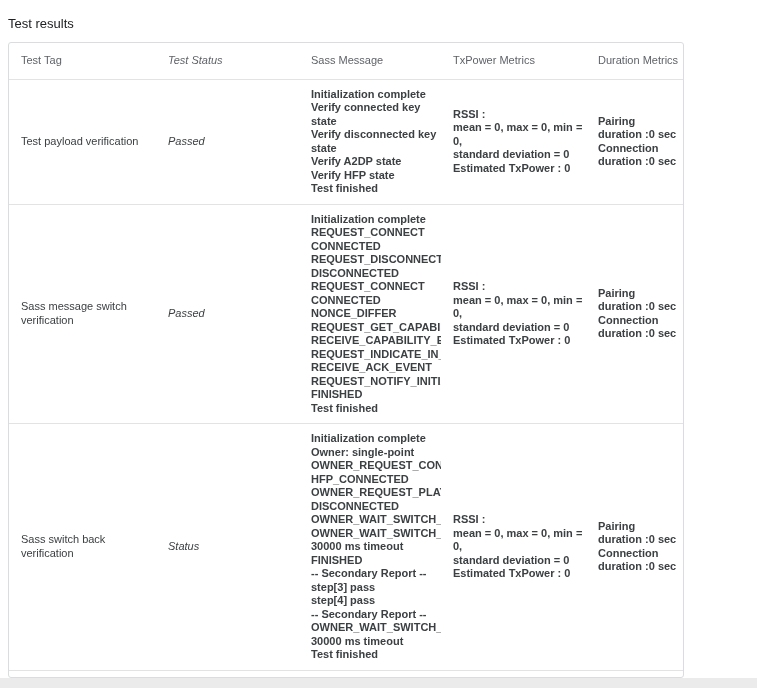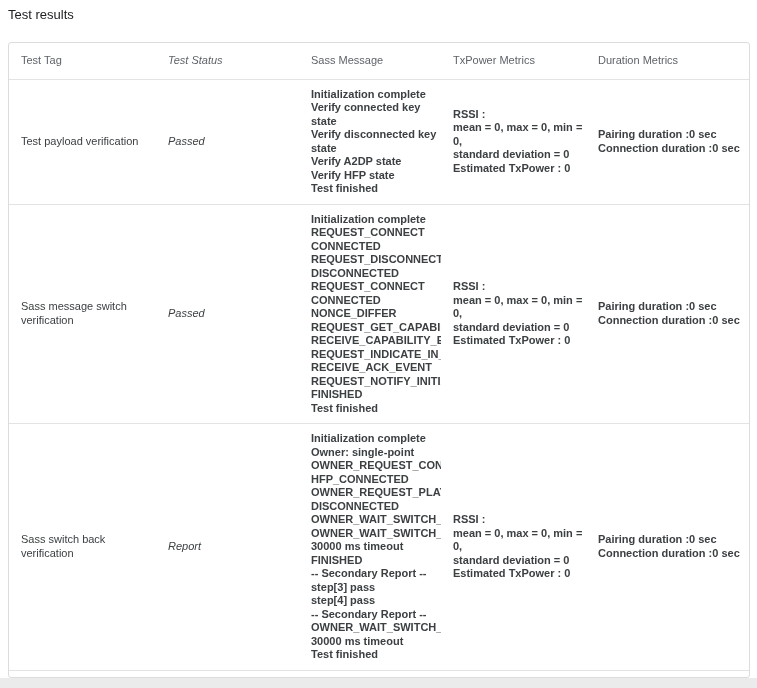--- a/index.html
+++ b/index.html
@@ -1,21 +1,21 @@
 <!DOCTYPE html>
 <html><head>
 <meta charset="utf-8">
 <style>
   * { box-sizing: border-box; }
   html,body { margin:0; padding:0; background:#fff; }
   body { font-family:"Liberation Sans", sans-serif; color:#3c4043; }
   .page { position:relative; width:757px; height:688px; background:#fff; overflow:hidden; }
-  .page-title { position:absolute; top:7px; left:8px; font-size:13px; color:#202124; }
+  .page-title { position:absolute; top:16px; left:8px; font-size:13px; color:#202124; }
   .card {
-    position:absolute; top:42px; left:8px; width:742px; bottom:10px;
+    position:absolute; top:42px; left:8px; width:676px; bottom:10px;
     border:1px solid #dadce0; border-radius:3px; background:#fff;
     display:flex; flex-direction:column; overflow:hidden;justify-content:space-between;
   }
   .grid { display:table; width:100%; table-layout:fixed; border-collapse:collapse; }
   .trow { display:table-row; }
   .cell {
     display:table-cell; vertical-align:middle;
     padding:8px 2px 8px 12px; font-size:11px; line-height:13.5px;
     border-bottom:1px solid #e3e3e3; overflow:hidden; color:#3c4043;
   }
@@ -89,21 +89,21 @@
 Test finished</div>
           <div class="cell c3 msg">RSSI :
 mean = 0, max = 0, min = 0,
 standard deviation = 0
 Estimated TxPower : 0</div>
           <div class="cell c4 msg">Pairing duration :0 sec
 Connection duration :0 sec</div>
         </div>
         <div class="trow">
           <div class="cell c0 multiline">Sass switch back verification</div>
-          <div class="cell c1">Report</div>
+          <div class="cell c1">Status</div>
           <div class="cell c2 msg">Initialization complete
 Owner: single-point
 OWNER_REQUEST_CONNECT
 HFP_CONNECTED
 OWNER_REQUEST_PLAY_MED
 DISCONNECTED
 OWNER_WAIT_SWITCH_BACK
 OWNER_WAIT_SWITCH_BACK
 30000 ms timeout
 FINISHED

